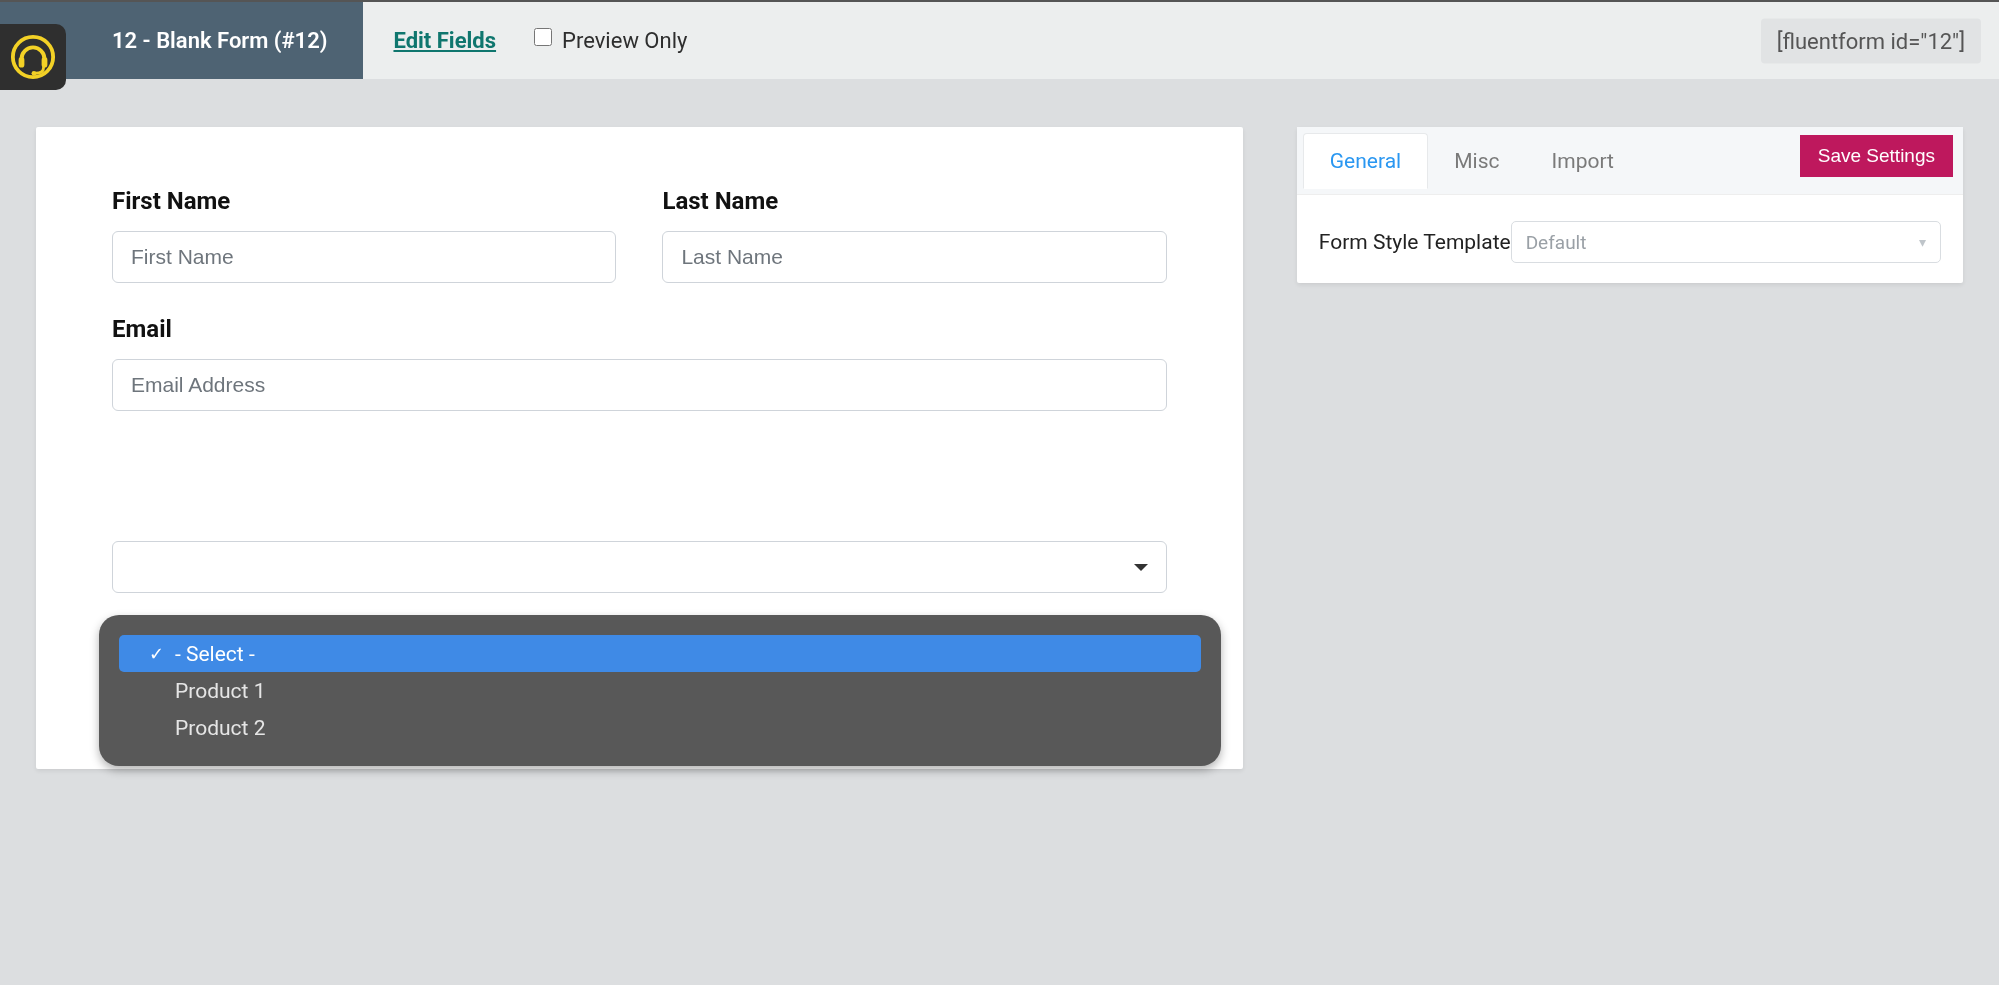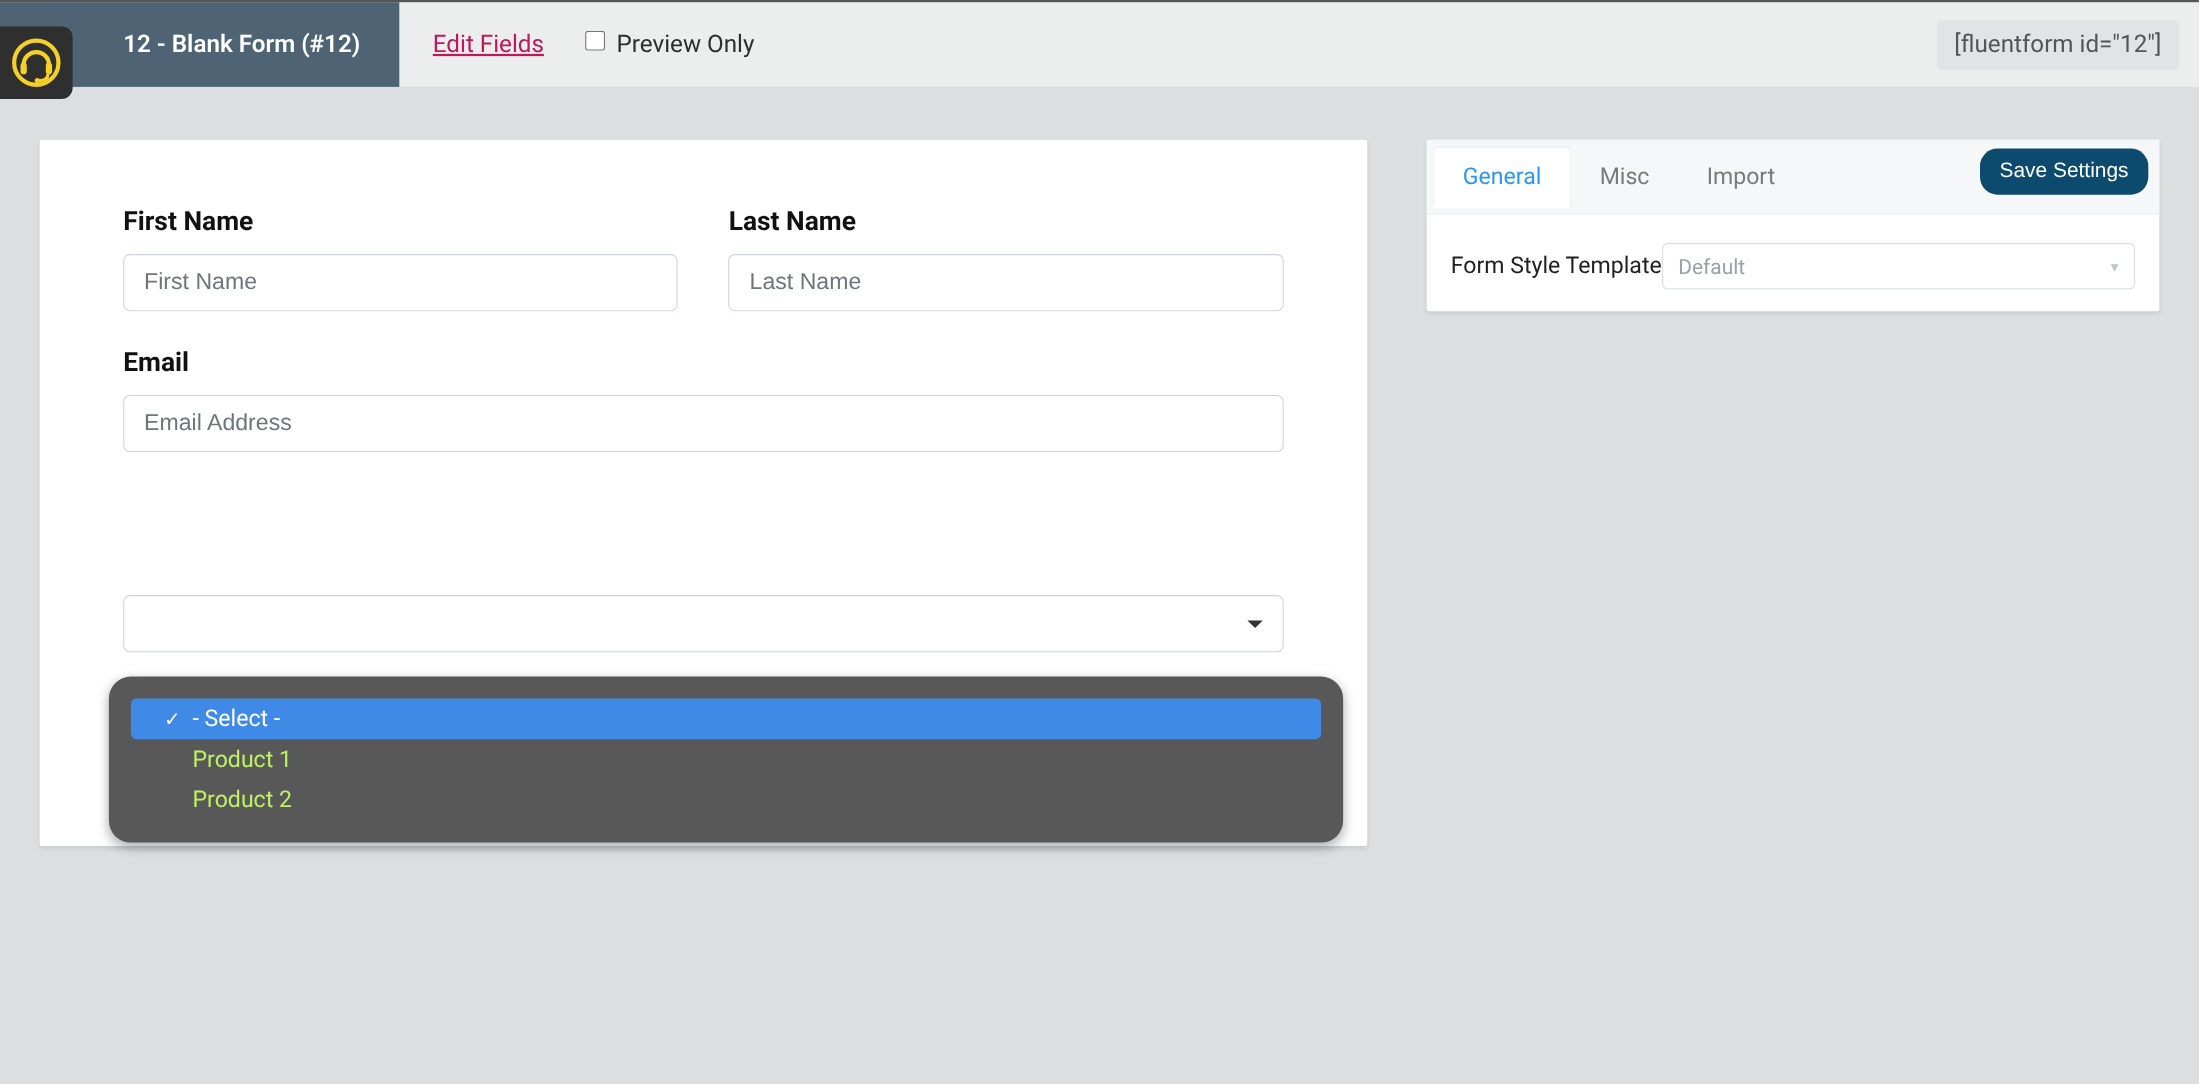--- a/index.html
+++ b/index.html
@@ -41,23 +41,23 @@
   background: #4e6373;
   color: #fff;
   font-weight: 600;
   font-size: 22px;
   padding: 0 36px 0 112px;
   height: 77px;
   display: flex;
   align-items: center;
 }
 .topbar .edit-fields {
-  font-weight: 400;
+  font-weight: 700;
   font-size: 22px;
-  color: #be185d;
+  color: #0f766e;
   text-decoration: underline;
   margin-left: 30px;
 }
 .preview-only {
   display: flex;
   align-items: flex-start;
   margin-left: 38px;
   font-size: 22px;
   color: #2e2e2e;
 }
@@ -143,21 +143,21 @@
   overflow: hidden;
   z-index: 40;
   box-shadow: 0 4px 10px rgba(0,0,0,0.3);
   padding: 20px;
 }
 .dropdown .opt {
   display: flex;
   align-items: center;
   height: 37px;
   font-size: 21px;
-  color: #bef264;
+  color: #e5e5e5;
   padding-left: 30px;
   cursor: pointer;
   border-radius: 5px;
 }
 .dropdown .opt.selected {
   background: #3f8ae6;
   color: #fff;
 }
 .dropdown .opt .check {
   width: 26px;
@@ -209,26 +209,26 @@
   background: #fff;
   border: 1px solid #e7e9eb;
   border-bottom: 1px solid #fff;
   border-radius: 4px 4px 0 0;
   margin-bottom: -1px;
 }
 .save-btn {
   position: absolute;
   right: 10px;
   top: 8px;
-  background: #0c4a6e;
+  background: #be185d;
   color: #fff;
   border: none;
   font-size: 19px;
   padding: 10px 18px;
-  border-radius: 16px;
+  border-radius: 0;
   cursor: pointer;
 }
 .settings-body {
   padding: 26px 22px;
   display: flex;
   align-items: center;
 }
 .settings-body .lbl {
   font-size: 21px;
   color: #222;

